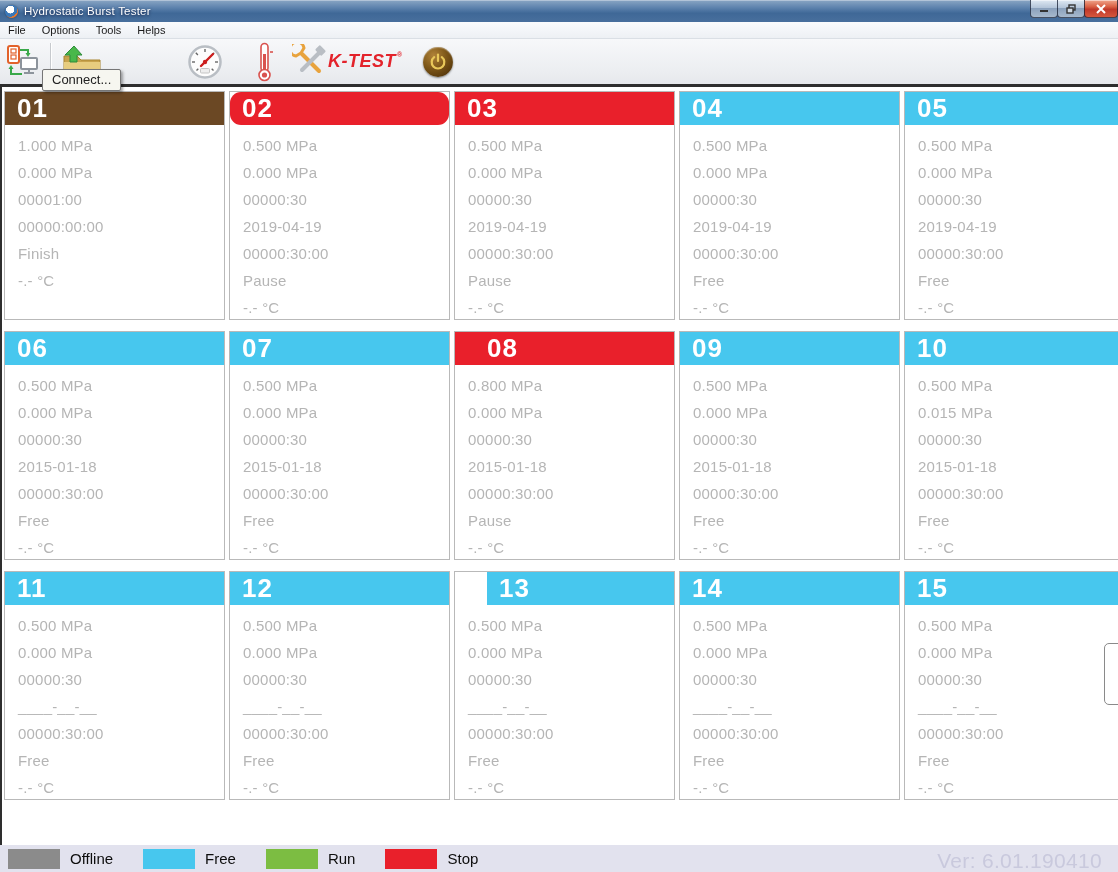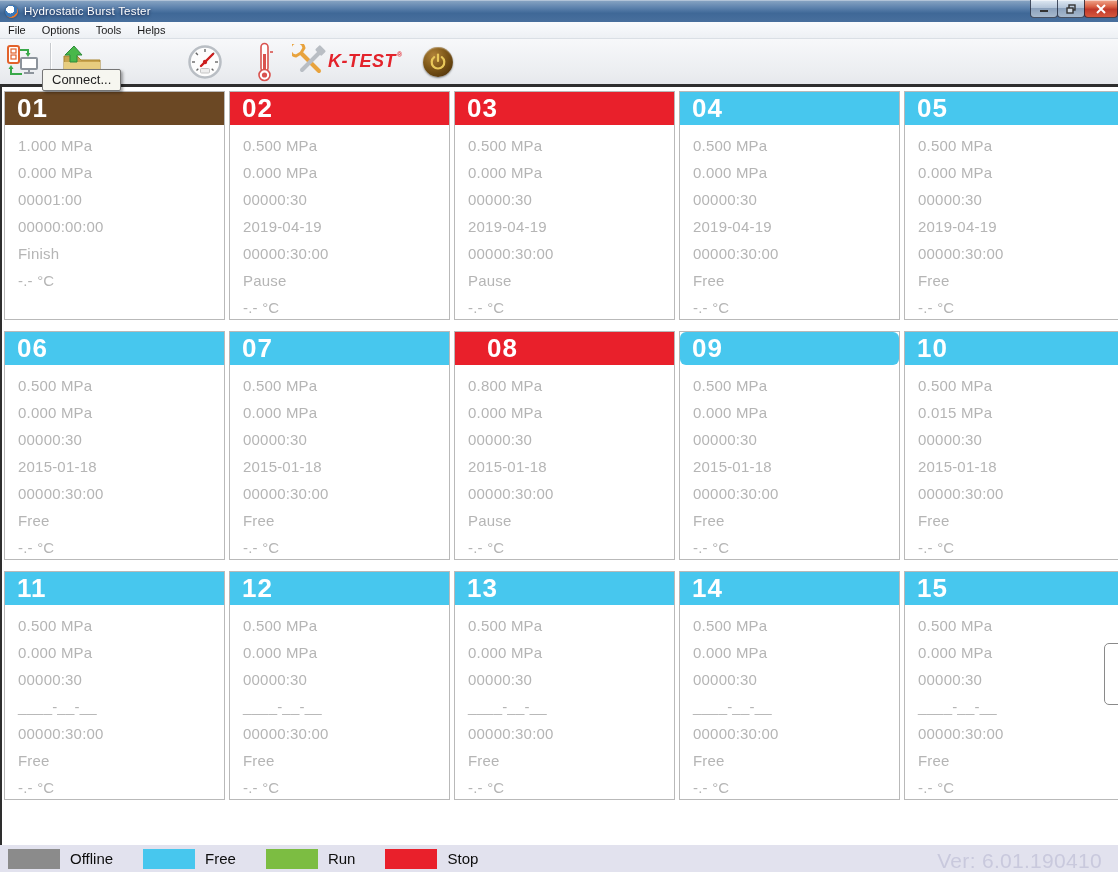--- a/index.html
+++ b/index.html
@@ -198,21 +198,21 @@
       <div class="card-body">
         <div>1.000 MPa</div>
         <div>0.000 MPa</div>
         <div>00001:00</div>
         <div>00000:00:00</div>
         <div>Finish</div>
         <div>-.- °C</div>
       </div>
     </div>
         <div class="card">
-      <div class="card-header" style="background: rgb(233, 32, 43);">
+      <div class="card-header" style="background: rgb(233, 32, 43); border-radius: 11px;">
         <span>02</span>
       </div>
       <div class="card-body">
         <div>0.500 MPa</div>
         <div>0.000 MPa</div>
         <div>00000:30</div>
         <div>2019-04-19</div>
         <div>00000:30:00</div>
         <div>Pause</div>
         <div>-.- °C</div>
@@ -296,21 +296,21 @@
         <div>0.800 MPa</div>
         <div>0.000 MPa</div>
         <div>00000:30</div>
         <div>2015-01-18</div>
         <div>00000:30:00</div>
         <div>Pause</div>
         <div>-.- °C</div>
       </div>
     </div>
         <div class="card">
-      <div class="card-header" style="background: rgb(71, 199, 238); border-radius: 6px;">
+      <div class="card-header" style="background: rgb(71, 199, 238);">
         <span>09</span>
       </div>
       <div class="card-body">
         <div>0.500 MPa</div>
         <div>0.000 MPa</div>
         <div>00000:30</div>
         <div>2015-01-18</div>
         <div>00000:30:00</div>
         <div>Free</div>
         <div>-.- °C</div>
@@ -352,21 +352,21 @@
         <div>0.500 MPa</div>
         <div>0.000 MPa</div>
         <div>00000:30</div>
         <div>____-__-__</div>
         <div>00000:30:00</div>
         <div>Free</div>
         <div>-.- °C</div>
       </div>
     </div>
         <div class="card">
-      <div class="card-header" style="background: rgb(71, 199, 238);">
+      <div class="card-header" style="background: rgb(71, 199, 238); margin-left: 32px;">
         <span>13</span>
       </div>
       <div class="card-body">
         <div>0.500 MPa</div>
         <div>0.000 MPa</div>
         <div>00000:30</div>
         <div>____-__-__</div>
         <div>00000:30:00</div>
         <div>Free</div>
         <div>-.- °C</div>

